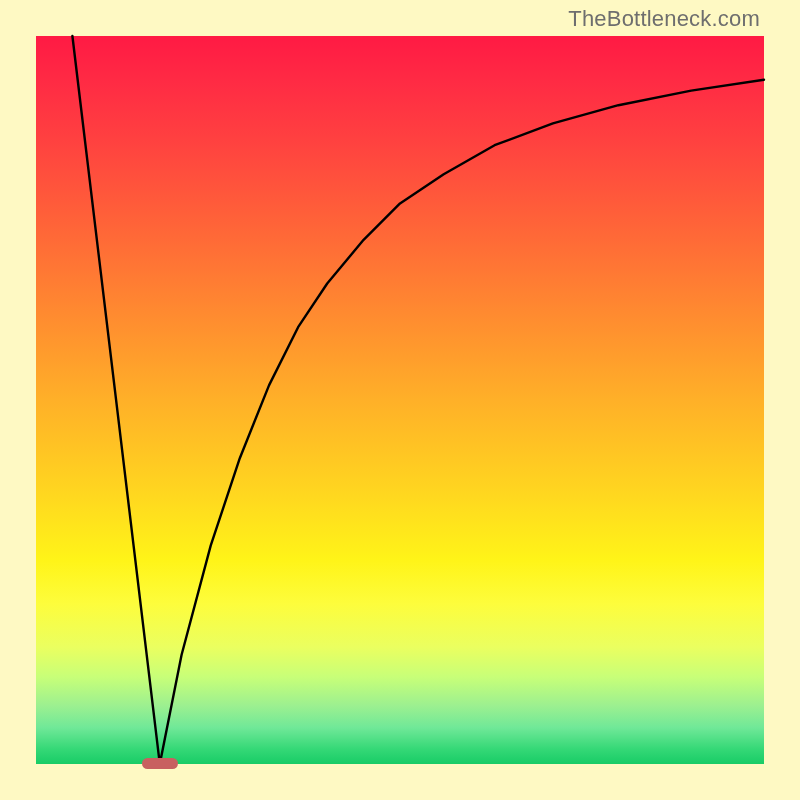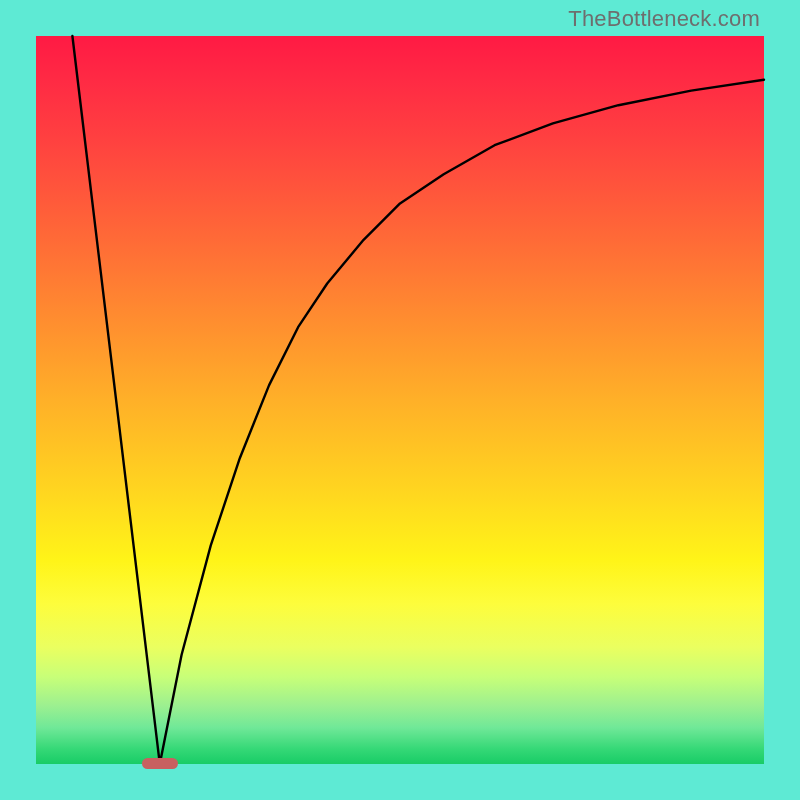--- a/index.html
+++ b/index.html
@@ -8,21 +8,21 @@
     width: 800px;
     height: 800px;
     background: #000;
     overflow: hidden;
     font-family: Arial, Helvetica, sans-serif;
   }
   .frame {
     position: absolute;
     left: 0; top: 0;
     width: 800px; height: 800px;
-    background: #5eead4;
+    background: #fef9c3;
   }
   .plot-area {
     position: absolute;
     left: 36px;
     top: 36px;
     width: 728px;
     height: 728px;
     
     background: linear-gradient(to bottom,
       #ff1a44 0%,

